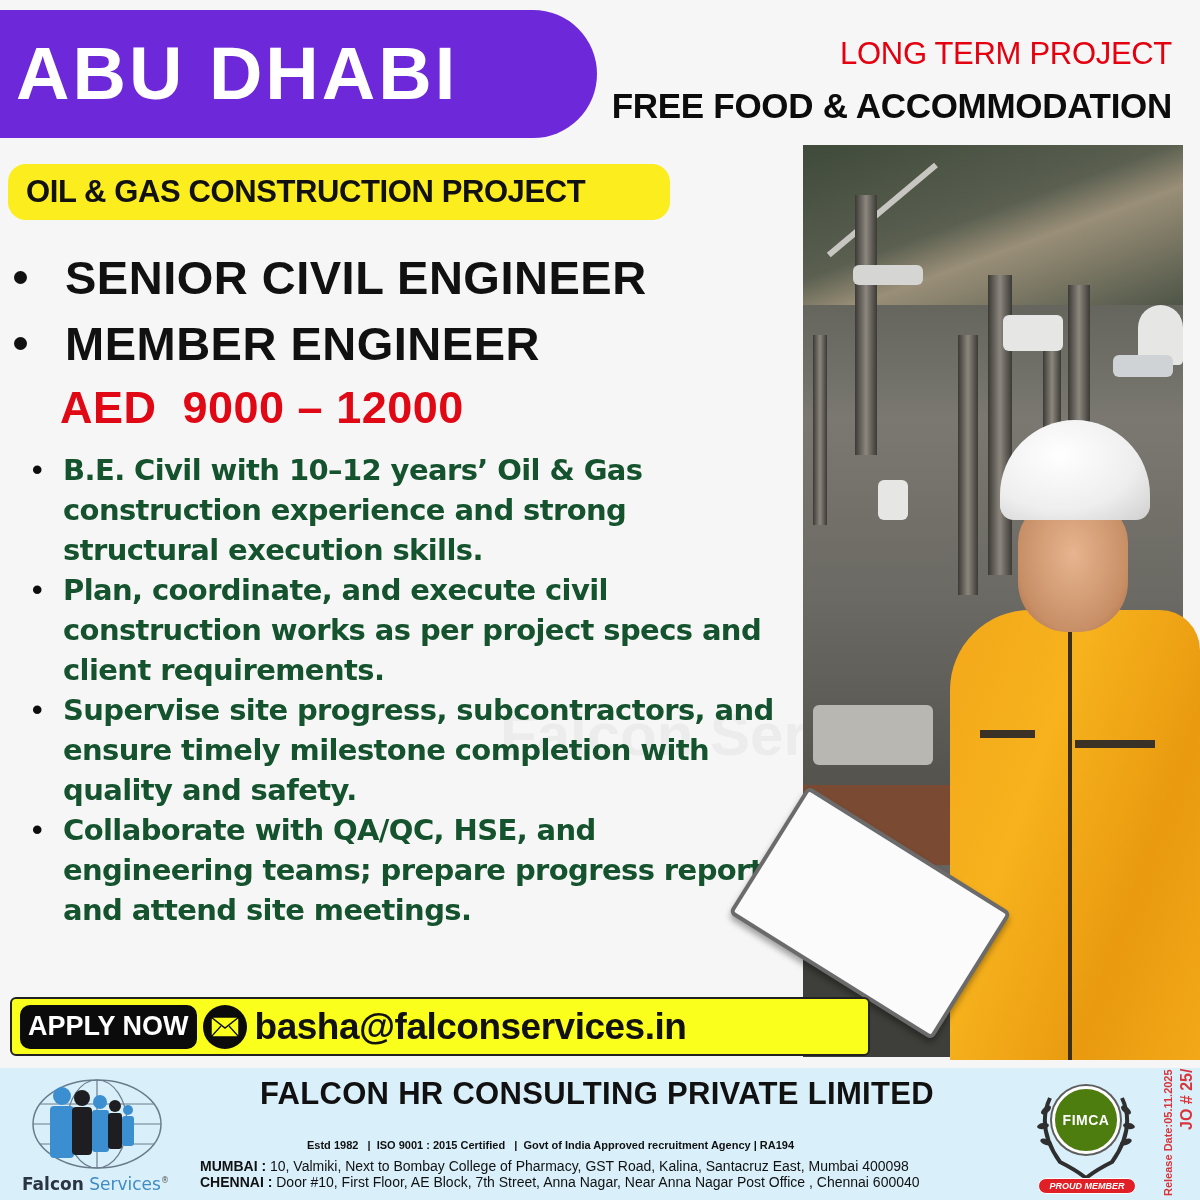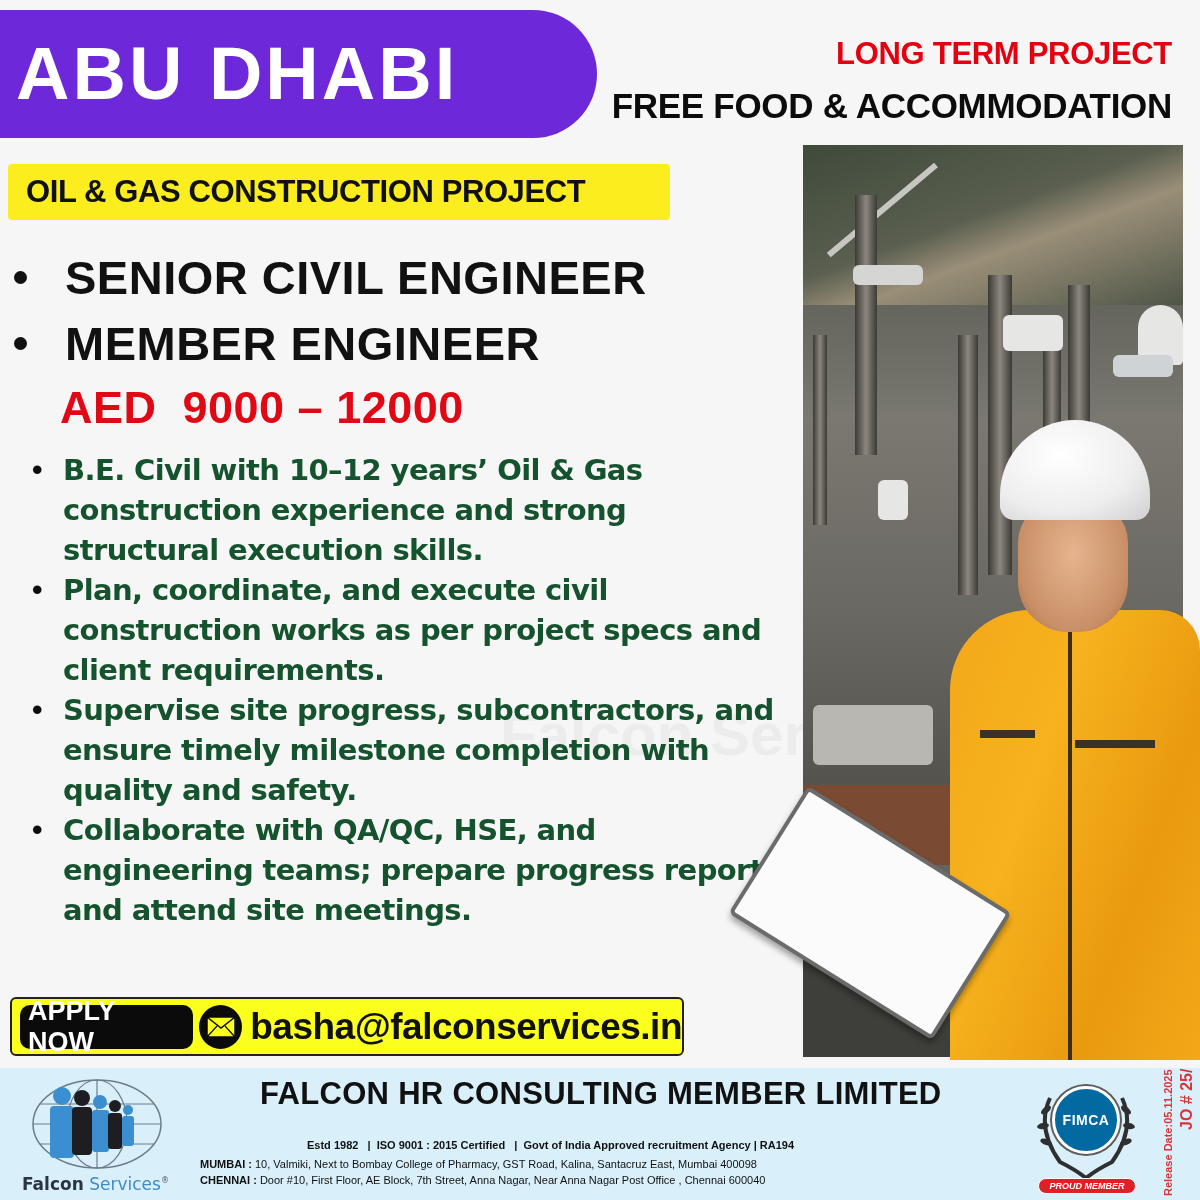--- a/index.html
+++ b/index.html
@@ -22,35 +22,35 @@
   }
   .city-banner span {
     color: #ffffff;
     font-weight: 700;
     font-size: 74px;
     letter-spacing: 3px;
     line-height: 1;
   }
   .tag-long-term {
     position: absolute; right: 28px; top: 36px;
-    color: #e4000f; font-weight: 700; font-size: 31px;
+    color: #e4000f; font-weight: 400; font-size: 31px;
     letter-spacing: -0.3px;
   }
   .tag-free {
     position: absolute; right: 28px; top: 86px;
     color: #0c0c0c; font-weight: 700; font-size: 35px;
     letter-spacing: -0.3px;
   }
 
   
   .project-pill {
     position: absolute; left: 8px; top: 164px;
     width: 662px; height: 56px;
     background: #fbed1e;
-    border-radius: 4px;
+    border-radius: 18px;
     display: flex; align-items: center;
     padding-left: 18px;
   }
   .project-pill span {
     font-weight: 700; font-size: 31px; color: #111;
     letter-spacing: -0.4px;
   }
 
   
   .roles { position: absolute; left: 12px; top: 244px; }
@@ -134,21 +134,21 @@
   .clipboard {
     position: absolute; left: 750px; top: 838px; width: 240px; height: 150px;
     background: #fbfbfb; border: 4px solid #6b6b6b; border-radius: 6px;
     transform: rotate(32deg);
     box-shadow: 2px 4px 6px rgba(0,0,0,.35);
   }
 
   
   .apply-bar {
     position: absolute; left: 10px; top: 997px;
-    width: 674px; height: 59px;
+    width: 860px; height: 59px;
     background: #fbff1c;
     border: 2px solid #222;
     border-radius: 6px;
     display: flex; align-items: center;
     padding-left: 8px;
   }
   .apply-btn {
     background: #0b0b0b; color: #fff;
     font-weight: 700; font-size: 27px;
     border-radius: 10px;
@@ -188,32 +188,32 @@
   }
   .reg {
     position: absolute; left: 213px; top: 46px;
     font-weight: 700; font-size: 19px; color: #111;
   }
   .estd {
     position: absolute; left: 307px; top: 71px;
     font-weight: 700; font-size: 11px; color: #111; white-space: pre;
   }
   .addr {
-    position: absolute; left: 200px; font-size: 11px; color: #111; white-space: nowrap;
+    position: absolute; left: 200px; font-size: 14px; color: #111; white-space: nowrap;
   }
   .addr b { font-weight: 700; }
   .addr-1 { top: 90px; }
   .addr-2 { top: 106px; }
 
   .fimca {
     position: absolute; left: 1032px; top: 10px; width: 108px; height: 118px;
   }
   .fimca .ring {
     position: absolute; left: 20px; top: 8px; width: 68px; height: 68px;
-    border-radius: 50%; background: #0369a1; border: 3px solid #fff;
+    border-radius: 50%; background: #4d7c0f; border: 3px solid #fff;
     box-shadow: 0 0 0 2px #5d5d5d;
     display: flex; align-items: center; justify-content: center;
     color: #fff; font-weight: 700; font-size: 14px; letter-spacing: 0.5px;
   }
   .fimca .badge {
     position: absolute; left: 6px; top: 100px; width: 98px; height: 16px;
     background: #e01f26; border-radius: 8px; border: 1px solid #fff;
     color: #fff; font-style: italic; font-weight: 700; font-size: 9px;
     display: flex; align-items: center; justify-content: center;
   }
@@ -335,21 +335,21 @@
       <circle cx="93" cy="30" r="6" fill="#1e1e22"></circle>
       <rect x="86" y="37" width="14" height="36" rx="3" fill="#1e1e22"></rect>
       <circle cx="106" cy="34" r="5" fill="#3b8fd0"></circle>
       <rect x="100" y="40" width="12" height="30" rx="3" fill="#3b8fd0"></rect>
     </svg>
     <div class="logo-name">
       <span class="a">Falcon</span><span class="b"> Services</span><sup style="font-size:8px;color:#555">®</sup>
     </div>
   </div>
 
-  <div class="company">FALCON HR CONSULTING MEMBER LIMITED</div>
+  <div class="company">FALCON HR CONSULTING PRIVATE LIMITED</div>
   <div class="estd">Estd 1982   |  ISO 9001 : 2015 Certified   |  Govt of India Approved recruitment Agency | RA194</div>
   <div class="addr addr-1">
     <b>MUMBAI :</b><span> 10, Valmiki, Next to Bombay College of Pharmacy, GST Road, Kalina, Santacruz East, Mumbai 400098</span>
   </div>
   <div class="addr addr-2">
     <b>CHENNAI :</b><span> Door #10, First Floor, AE Block, 7th Street, Anna Nagar, Near Anna Nagar Post Office , Chennai  600040</span>
   </div>
 
   <div class="fimca">
     <svg width="108" height="100" viewBox="0 0 108 100" style="position:absolute;left:0;top:0">

